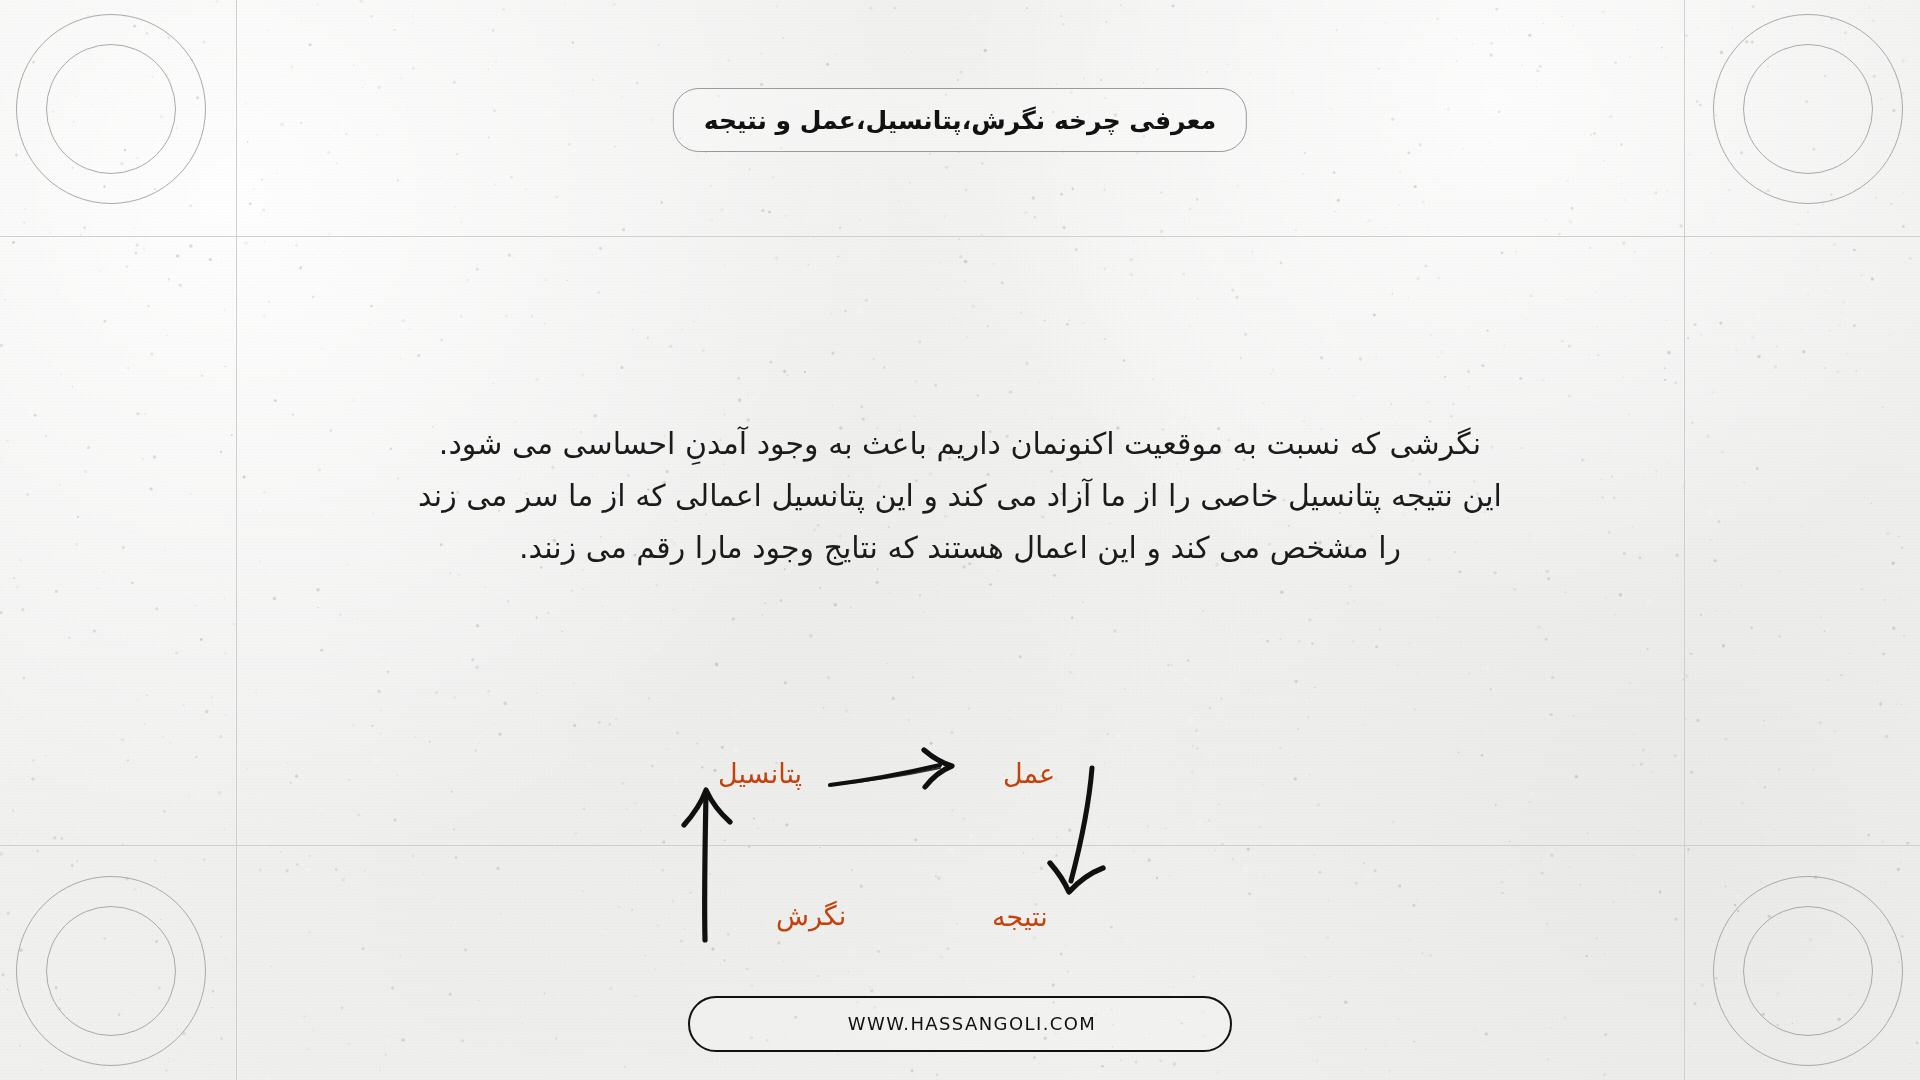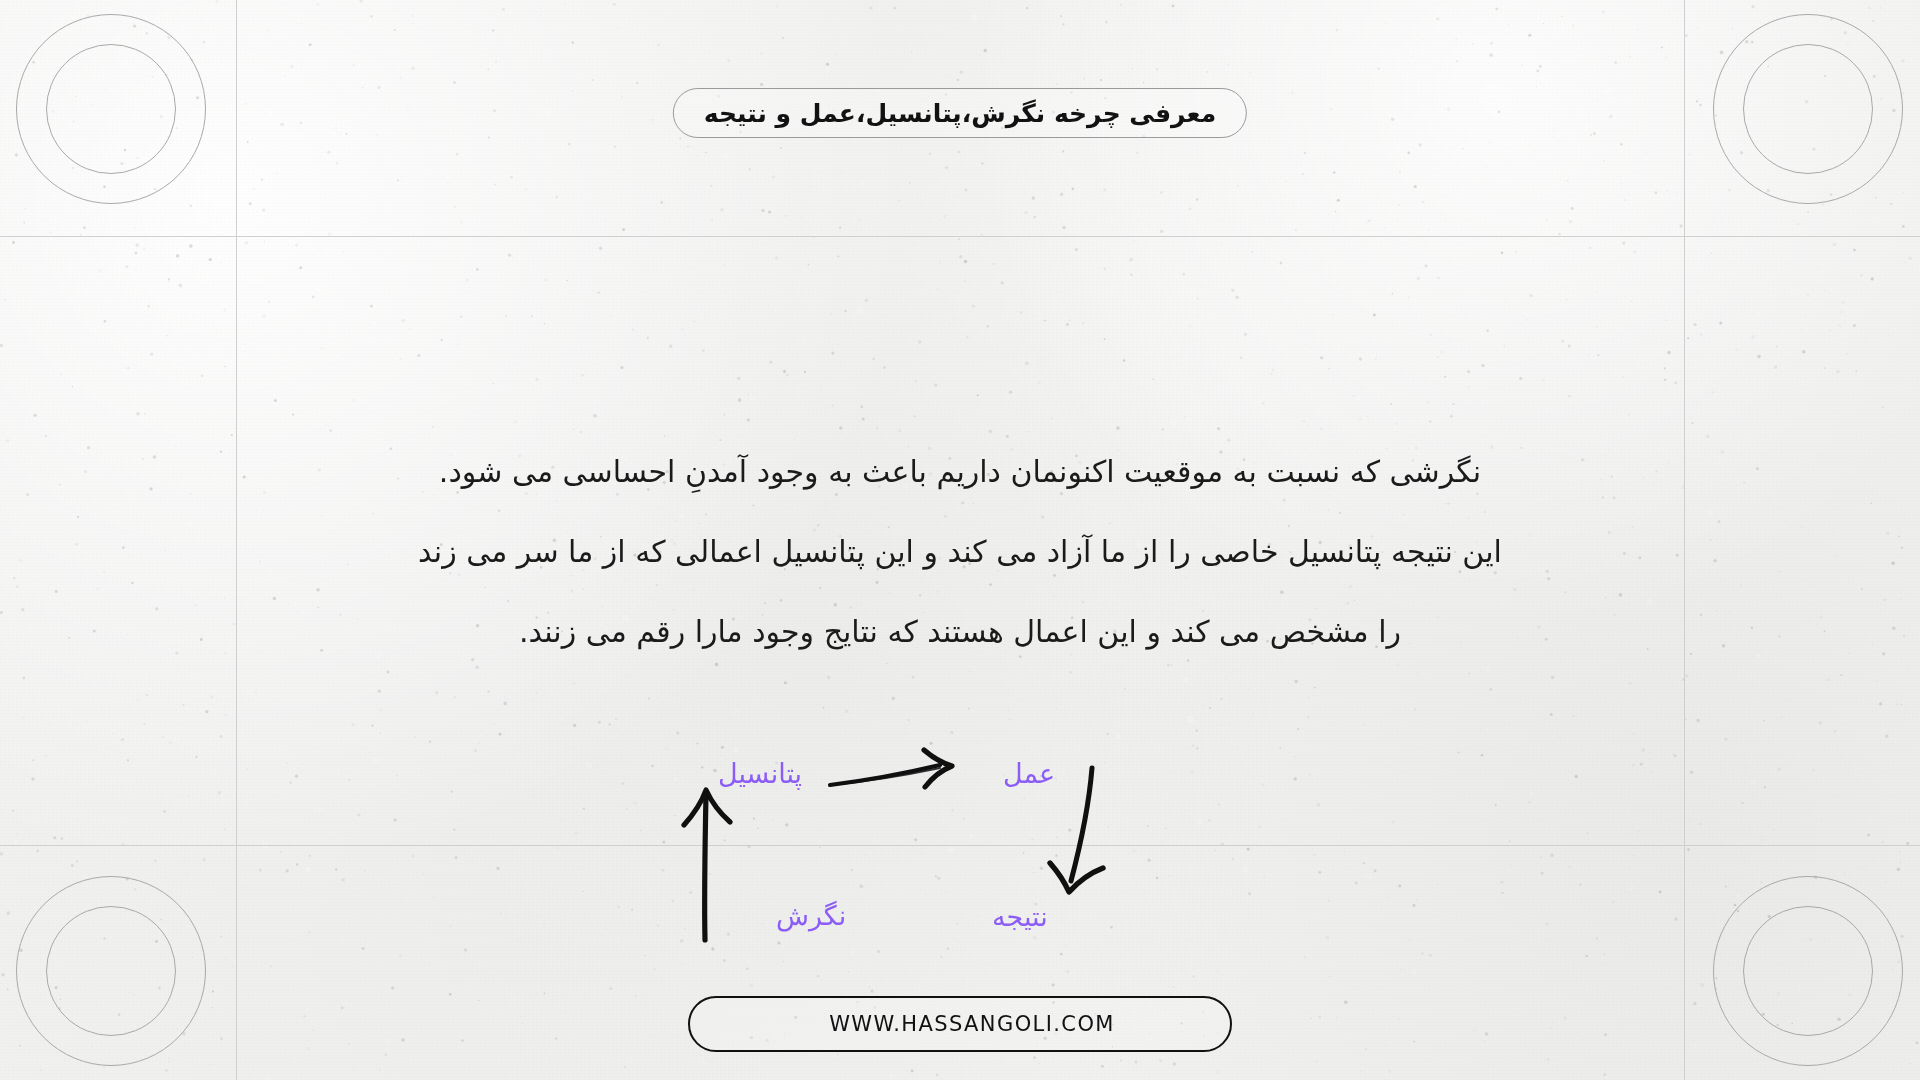--- a/index.html
+++ b/index.html
@@ -77,21 +77,21 @@
   
   .title-pill {
     position: absolute;
     left: 50%;
     transform: translateX(-50%);
     top: 88px;
     display: flex;
     align-items: center;
     justify-content: center;
     height: 48px;
-    padding: 0 30px;
+    padding: 7px 30px;
     border: 1.6px solid #9a9a9a;
     border-radius: 26px;
     background: rgba(255,255,255,0.22);
     white-space: nowrap;
   }
   .title-text {
     font-family: "DejaVu Sans", "Liberation Sans", sans-serif;
     font-size: 25px;
     font-weight: 700;
     color: #121212;
@@ -111,32 +111,31 @@
     direction: rtl;
   }
   .body-line {
     font-family: "DejaVu Sans", "Liberation Sans", sans-serif;
     font-size: 30px;
     font-weight: 400;
     color: #1b1b1b;
     line-height: 52px;
     white-space: nowrap;
     direction: rtl;
-    margin-top: 28px;
   }
 
   
   .diagram { position: absolute; inset: 0; pointer-events: none; }
 
   .node-label {
     position: absolute;
     font-family: "DejaVu Sans", "Liberation Sans", sans-serif;
     font-size: 27px;
     font-weight: 400;
-    color: #8b5cf6;
+    color: #c2410c;
     direction: rtl;
     white-space: nowrap;
     line-height: 1;
   }
 
   .arrow-svg { position: absolute; overflow: visible; }
 
   
   .footer-pill {
     position: absolute;
@@ -147,21 +146,21 @@
     align-items: center;
     justify-content: center;
     width: 540px;
     height: 52px;
     border: 2px solid #111111;
     border-radius: 30px;
     background: rgba(255,255,255,0.16);
   }
   .footer-text {
     font-family: "DejaVu Sans", "Liberation Sans", sans-serif;
-    font-size: 21px;
+    font-size: 18px;
     font-weight: 400;
     letter-spacing: 1.4px;
     color: #111111;
     direction: ltr;
     line-height: 1;
     margin-left: 24px;
   }
 </style>
 </head>
 <body>

